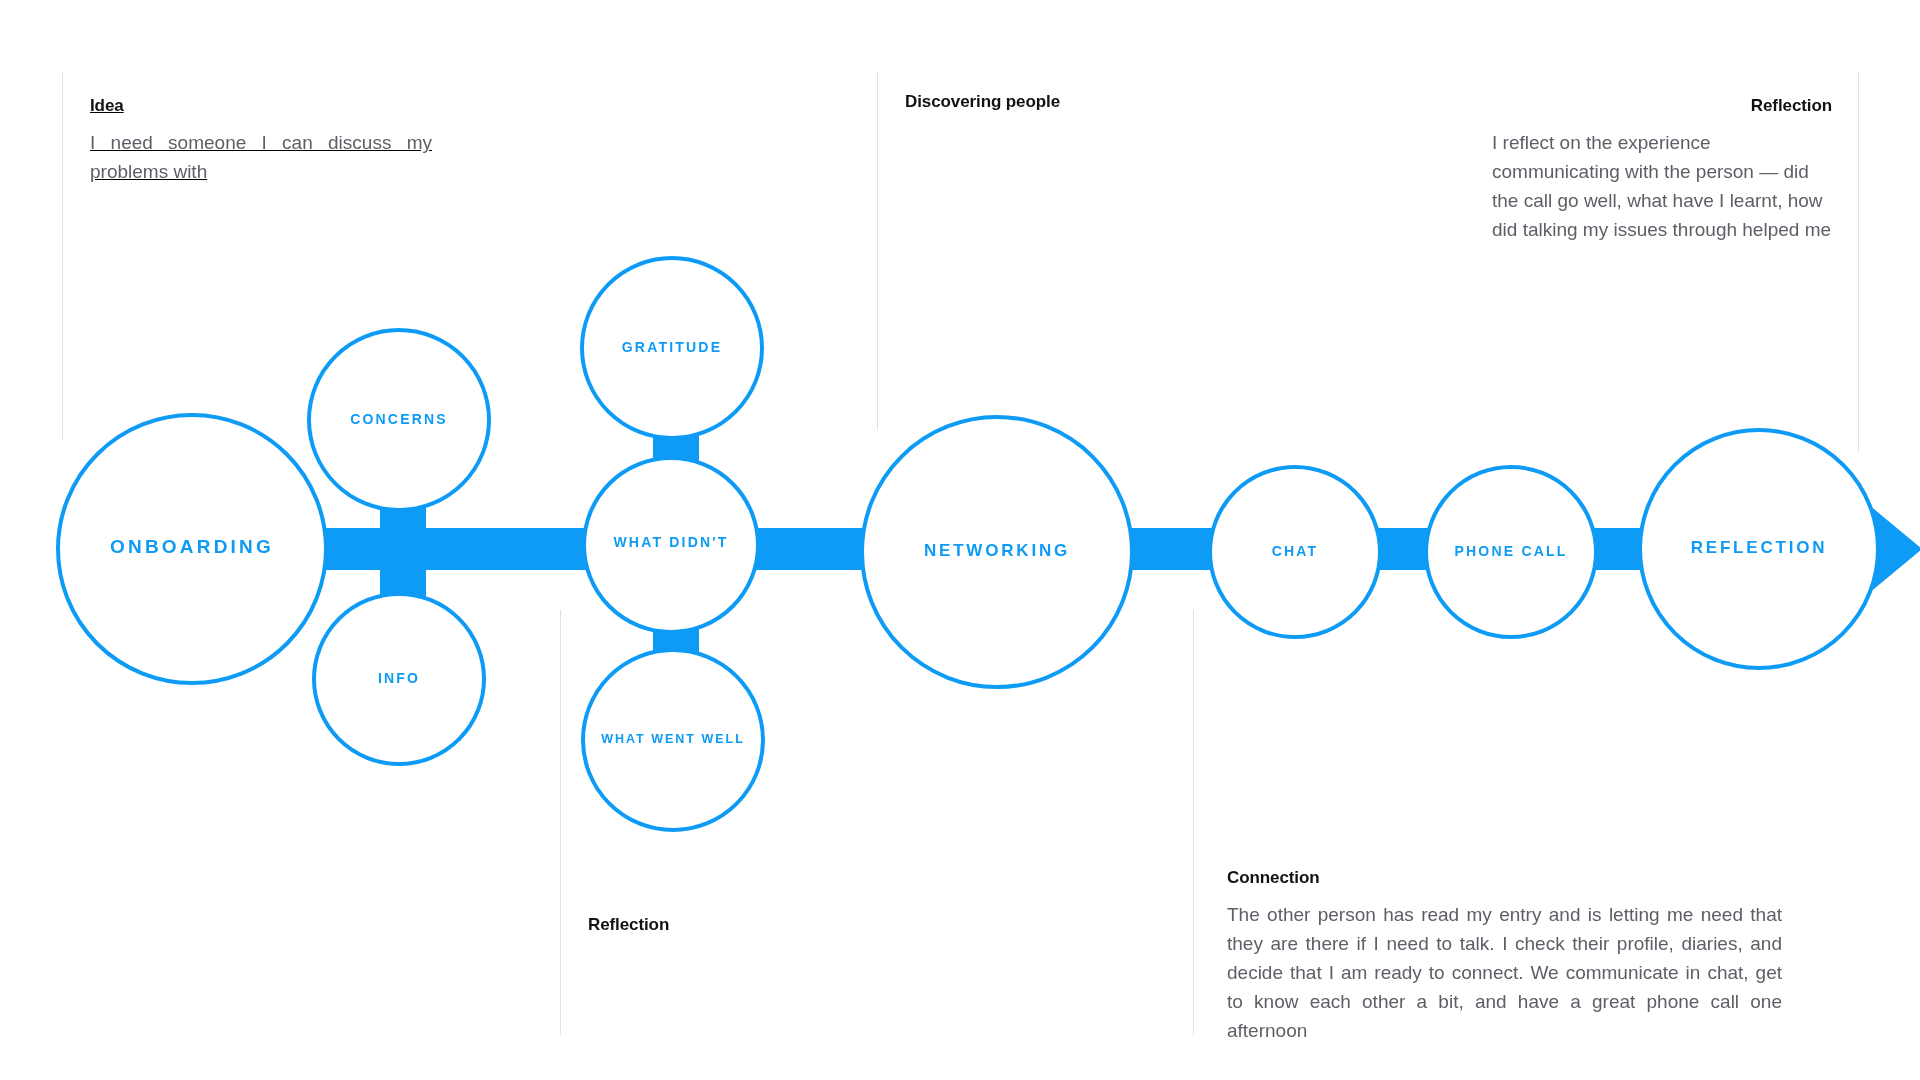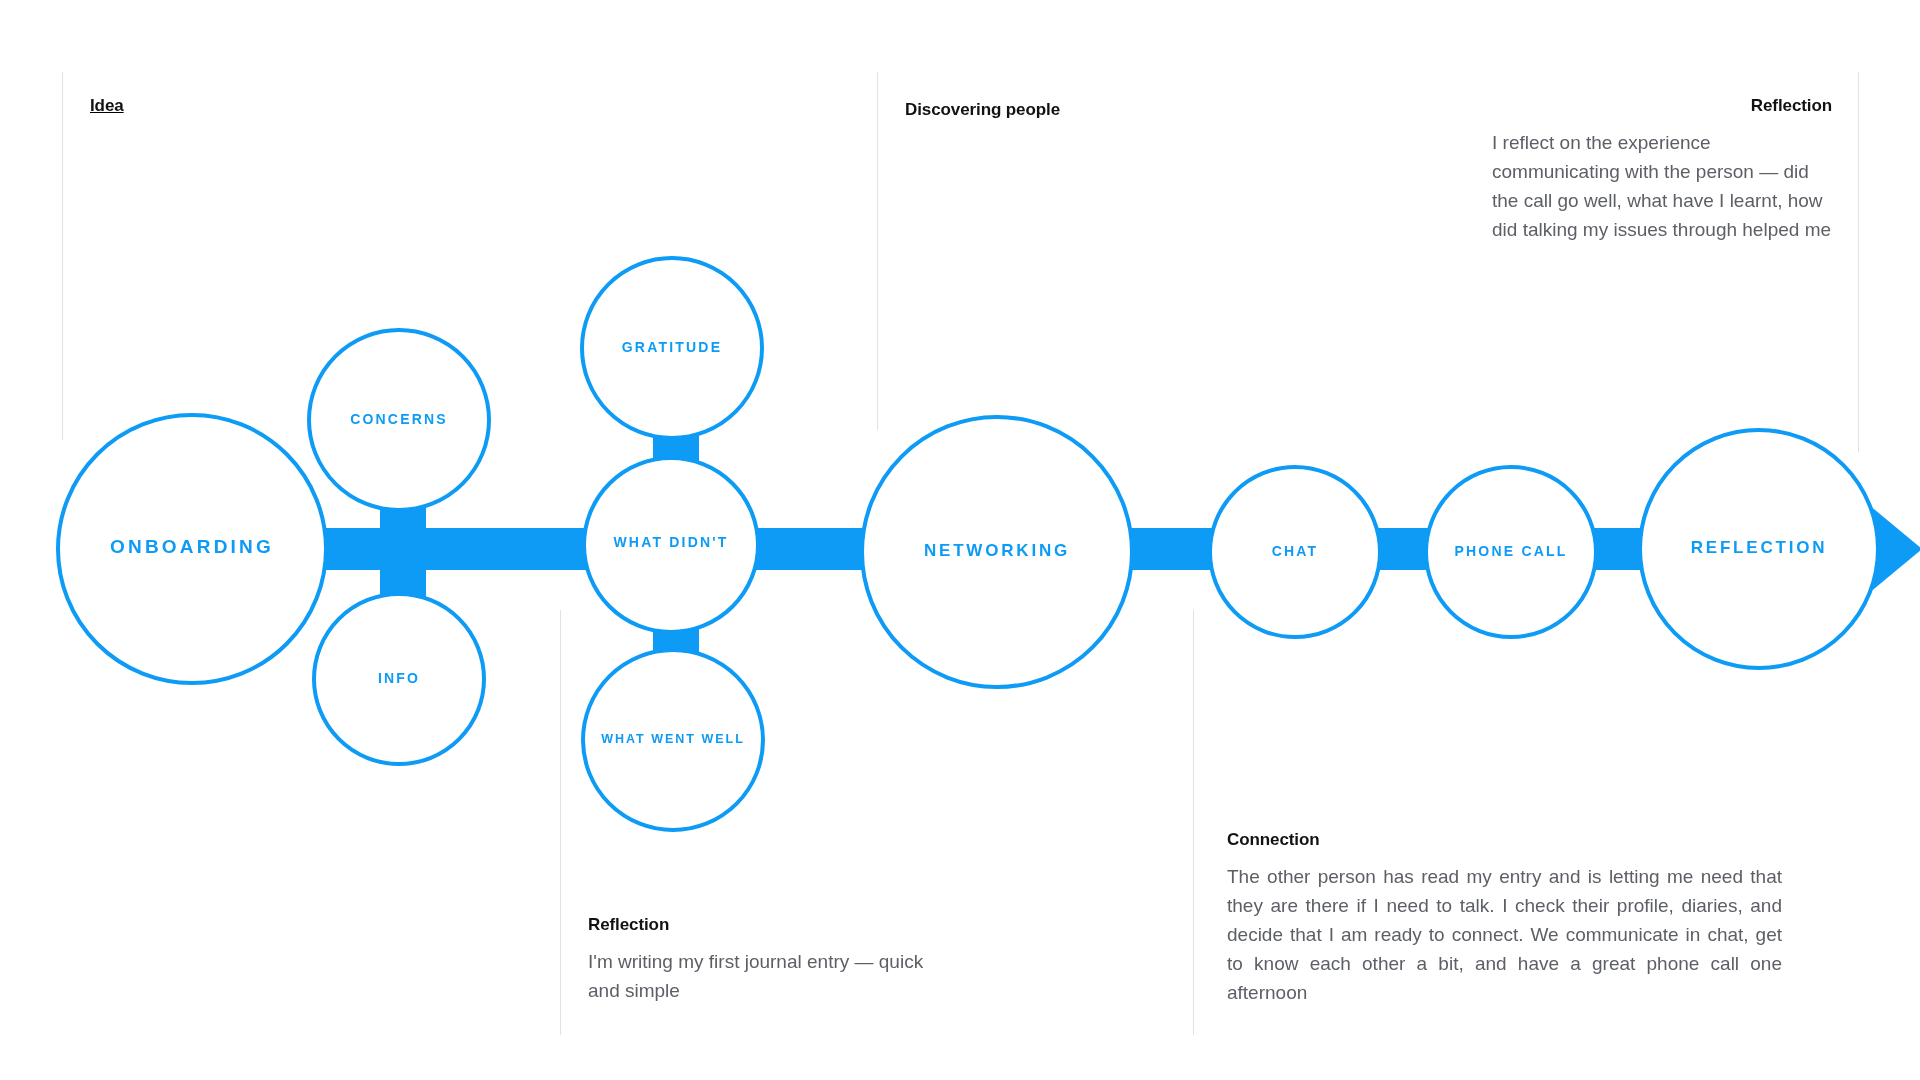--- a/index.html
+++ b/index.html
@@ -131,34 +131,34 @@
 
     <circle class="node-circle" cx="1511" cy="552" r="85"></circle>
     <text class="node-label lbl-md" x="1511" y="552">PHONE CALL</text>
 
     <circle class="node-circle" cx="1759" cy="549" r="119"></circle>
     <text class="node-label lbl-lg" x="1759" y="549">REFLECTION</text>
   </svg>
 
   <div class="note" style="left:90px; top:96px; width:342px;text-decoration:underline;">
     <div class="note-title">Idea</div>
+    <div class="note-body">I need someone I can discuss my problems with</div>
   </div>
 
-  <div class="note" style="left:905px; top:100px; width:345px;">
+  <div class="note" style="left:905px; top:92px; width:345px;">
     <div class="note-title">Discovering people</div>
   </div>
 
   <div class="note align-right" style="left:1492px; top:96px; width:340px;">
     <div class="note-title">Reflection</div>
     <div class="note-body">I reflect on the experience communicating with the person — did the call go well, what have I learnt, how did talking my issues through helped me</div>
   </div>
 
   <div class="note no-justify" style="left:588px; top:915px; width:350px;">
     <div class="note-title">Reflection</div>
-    <div class="note-body">I'm writing my first journal entry — quick and simple</div>
   </div>
 
-  <div class="note" style="left:1227px; top:830px; width:555px;">
+  <div class="note" style="left:1227px; top:868px; width:555px;">
     <div class="note-title">Connection</div>
     <div class="note-body">The other person has read my entry and is letting me need that they are there if I need to talk. I check their profile, diaries, and decide that I am ready to connect. We communicate in chat, get to know each other a bit, and have a great phone call one afternoon</div>
   </div>
 
 </div>
 
 </body></html>

